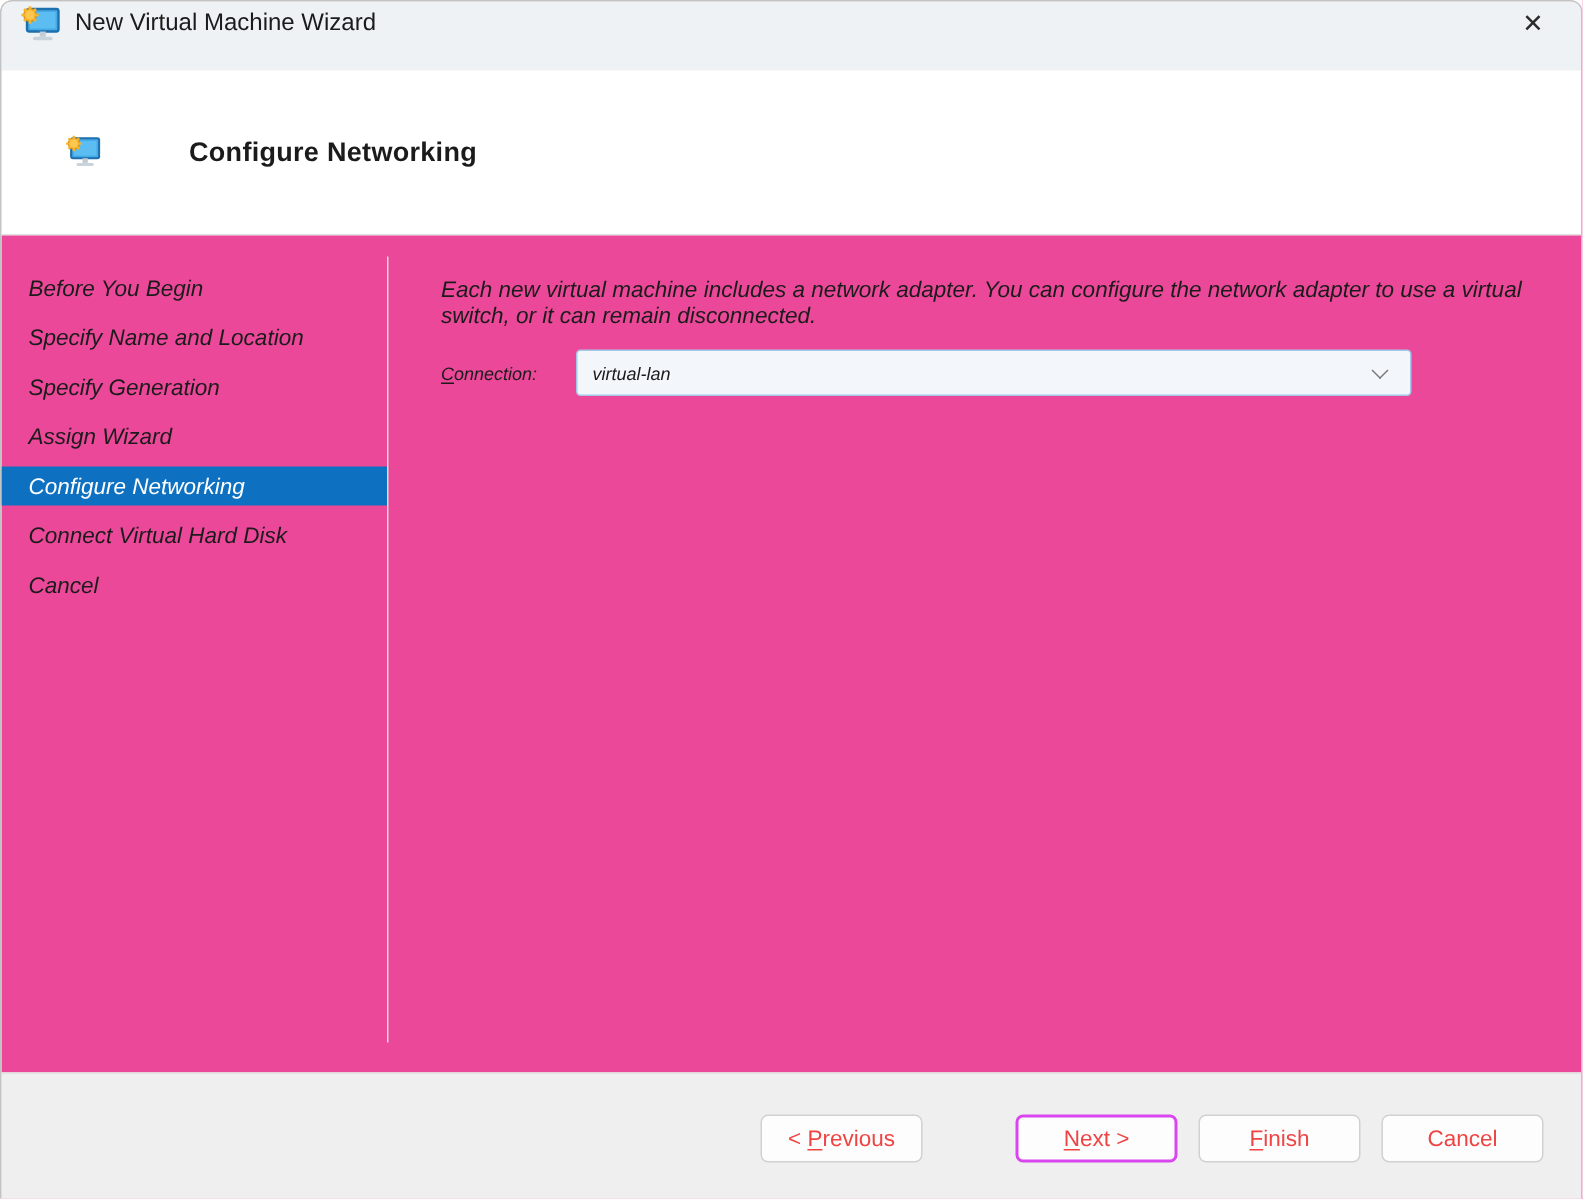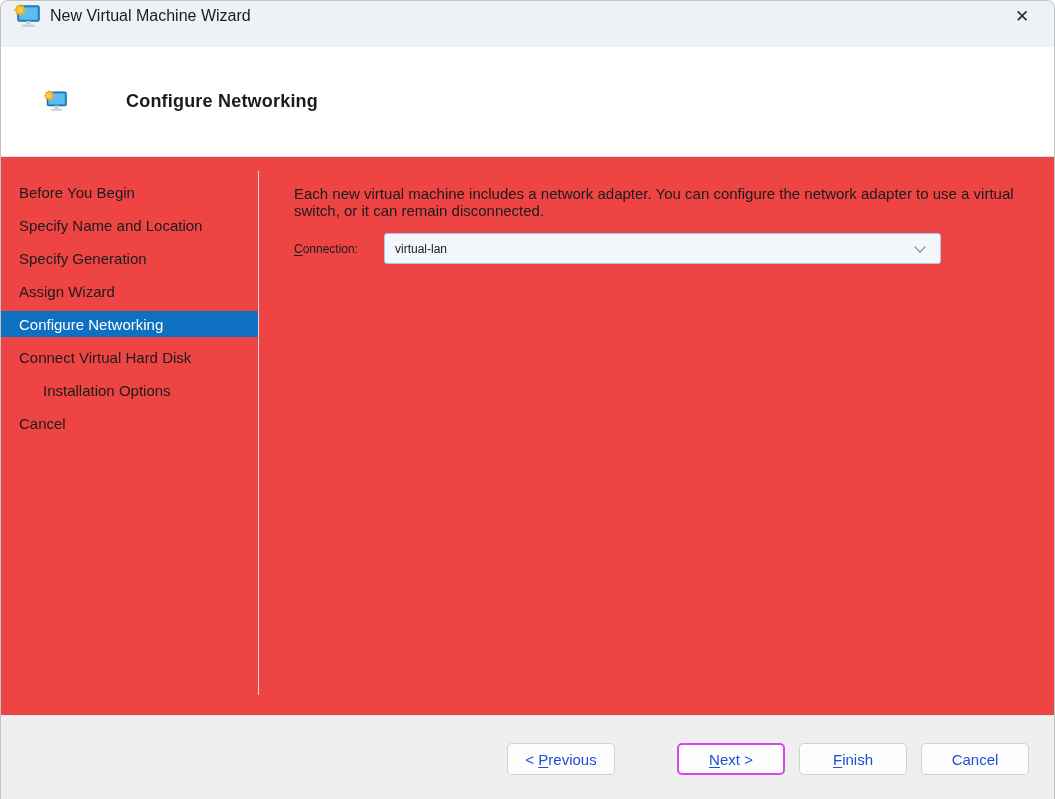--- a/index.html
+++ b/index.html
@@ -60,21 +60,22 @@
     font-size: 18px;
     font-weight: bold;
     margin-left: 59px;
     letter-spacing: 0.2px;
   }
 
   
   .body {
     display: flex;
     height: 558px;
-    background: #ef4444;
+    background: #ec4899;
+    font-style: italic;
   }
   .sidebar {
     width: 257px;
     padding-top: 22px;
     flex: 0 0 auto;
   }
   .nav-item {
     height: 26px;
     margin-bottom: 7px;
     display: flex;
@@ -153,21 +154,21 @@
     gap: 14px;
   }
   .btn {
     min-width: 108px;
     height: 32px;
     background: #fdfdfd;
     border: 1px solid #d1d1d1;
     border-radius: 5px;
     font-size: 15px;
     font-family: inherit;
-    color: #1d4ed8;
+    color: #ef4444;
     cursor: default;
     padding: 0 12px;
   }
   .btn.default {
     border: 2px solid #d946ef;
     margin-left: 48px;
   }
 </style>
 </head>
 <body>
@@ -217,21 +218,20 @@
   </div>
 
   <div class="body">
     <div class="sidebar">
       <div class="nav-item">Before You Begin</div>
       <div class="nav-item">Specify Name and Location</div>
       <div class="nav-item">Specify Generation</div>
       <div class="nav-item">Assign Wizard</div>
       <div class="nav-item selected">Configure Networking</div>
       <div class="nav-item">Connect Virtual Hard Disk</div>
-      <div class="nav-item indented">Installation Options</div>
       <div class="nav-item">Cancel</div>
     </div>
 
     <div class="vdivider"></div>
 
     <div class="content">
       <p class="description">Each new virtual machine includes a network adapter. You can configure the network adapter to use a virtual switch, or it can remain disconnected.</p>
 
       <div class="connection-row">
         <span class="connection-label"><span class="ak">C</span><span>onnection:</span></span>

